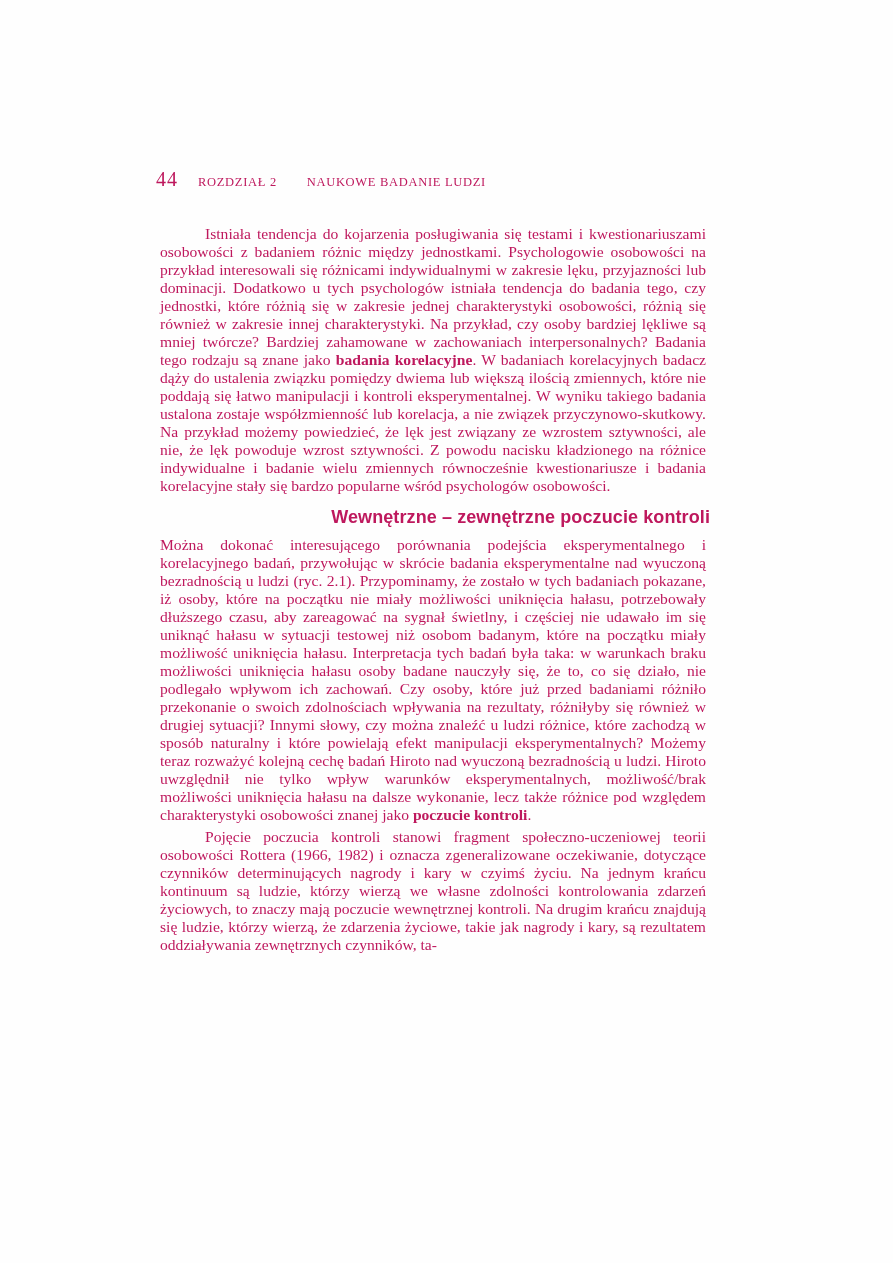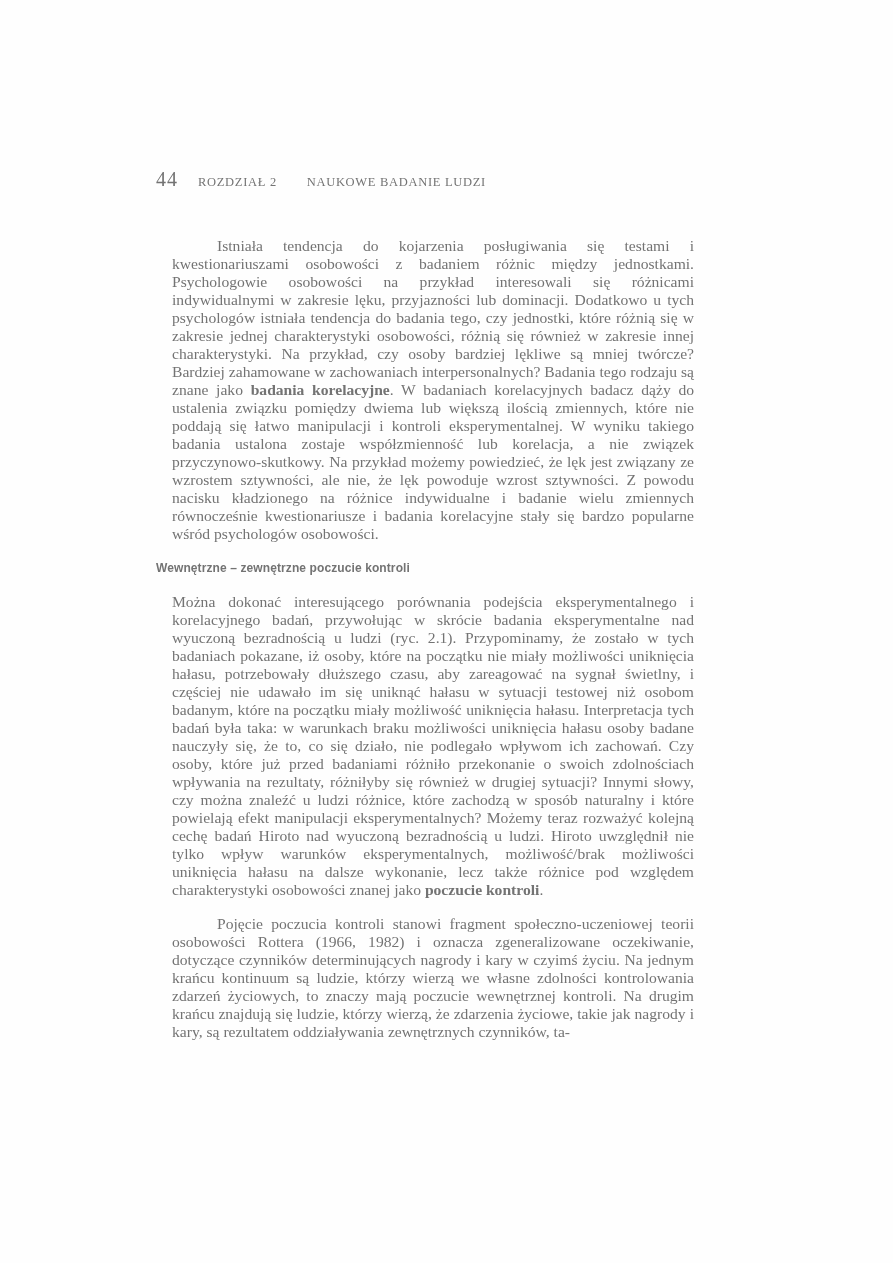--- a/index.html
+++ b/index.html
@@ -6,21 +6,21 @@
     margin: 0;
     padding: 0;
     background: #ffffff;
   }
   .page {
     position: relative;
     width: 893px;
     height: 1263px;
     background: #fefefe;
     overflow: hidden;
-    color: #737373;
+    color: #be185d;
   }
   .running-header {
     position: absolute;
     top: 168px;
     left: 156px;
     width: 556px;
     display: flex;
     align-items: baseline;
     font-family: "Liberation Serif", serif;
     white-space: nowrap;
@@ -43,33 +43,33 @@
     left: 156px;
     width: 554px;
     font-family: "Liberation Serif", serif;
     font-size: 15.6px;
     line-height: 18px;
     text-align: justify;
     hyphens: auto;
     -webkit-hyphens: auto;
   }
   .body-text p {
-    margin: 16px;
+    margin: 4px;
     text-indent: 45px;
   }
   .body-text p.after-heading {
     text-indent: 0;
   }
   .section-heading {
     font-family: "Liberation Sans", sans-serif;
     font-weight: bold;
-    font-size: 12px;
+    font-size: 18px;
     letter-spacing: 0.1px;
     margin: 13px 0 10px 0;
-    text-align: left;
+    text-align: right;
   }
   .bold-run {
     font-weight: bold;
   }
 </style>
 </head>
 <body>
 
 <div class="page">
 

